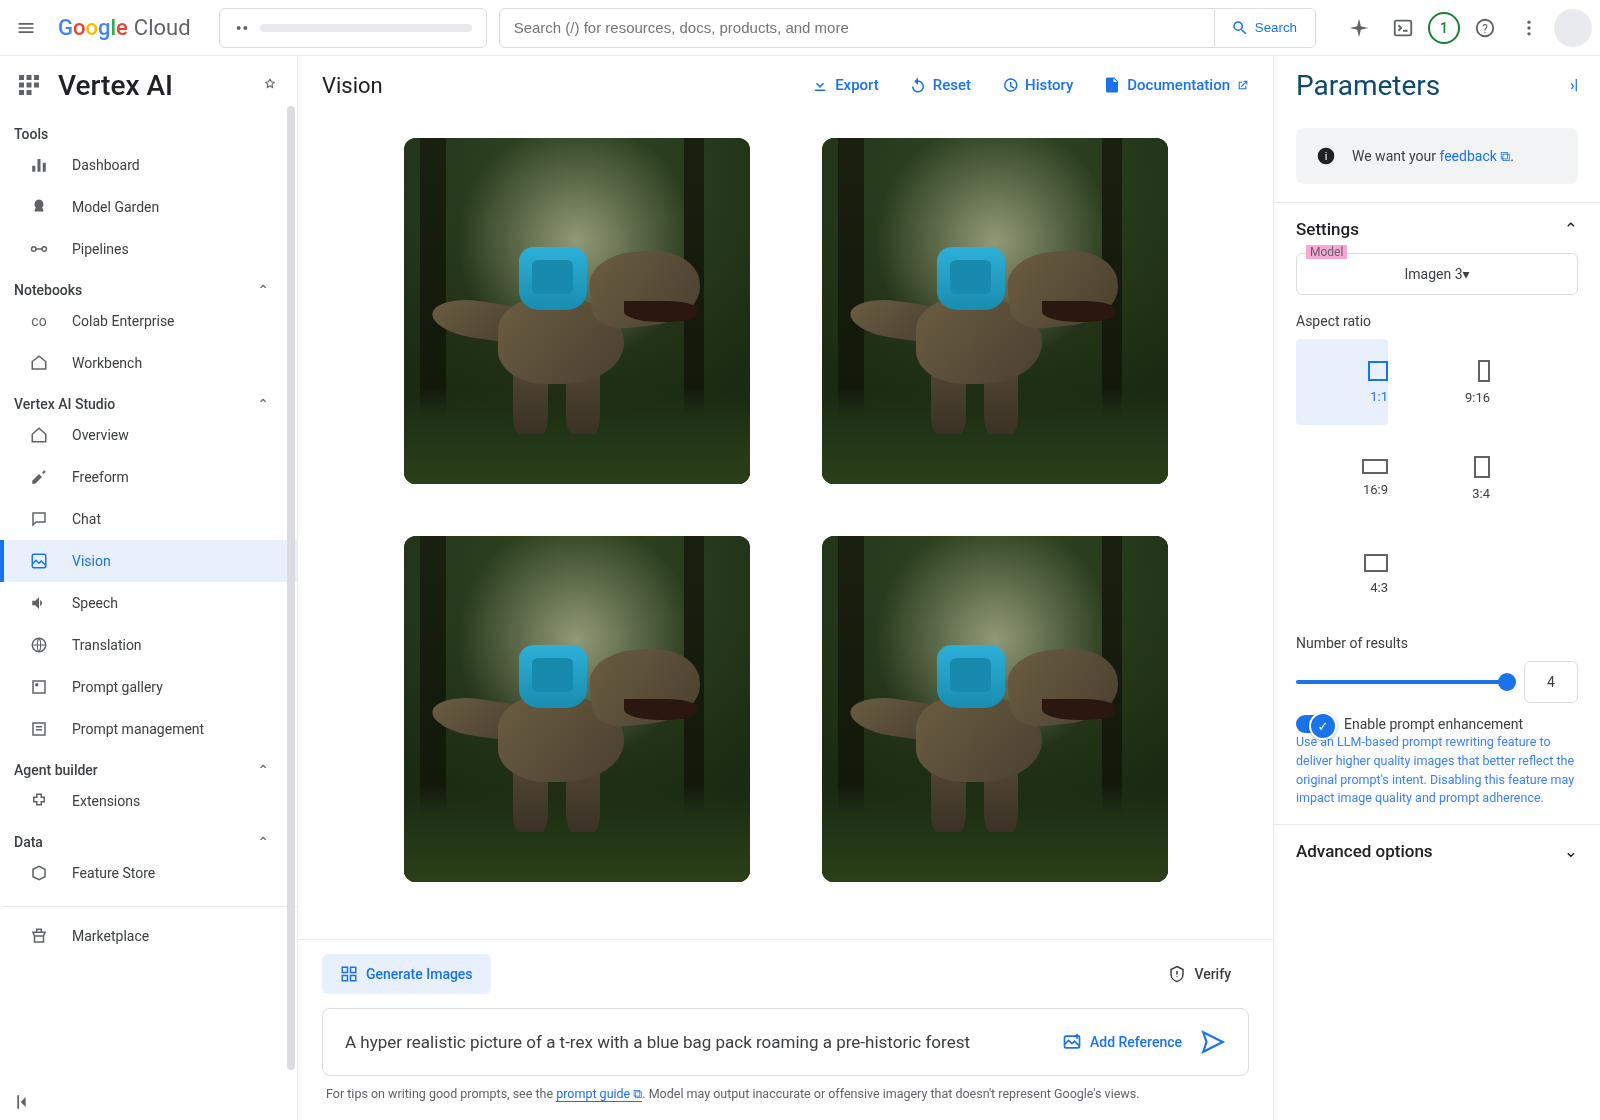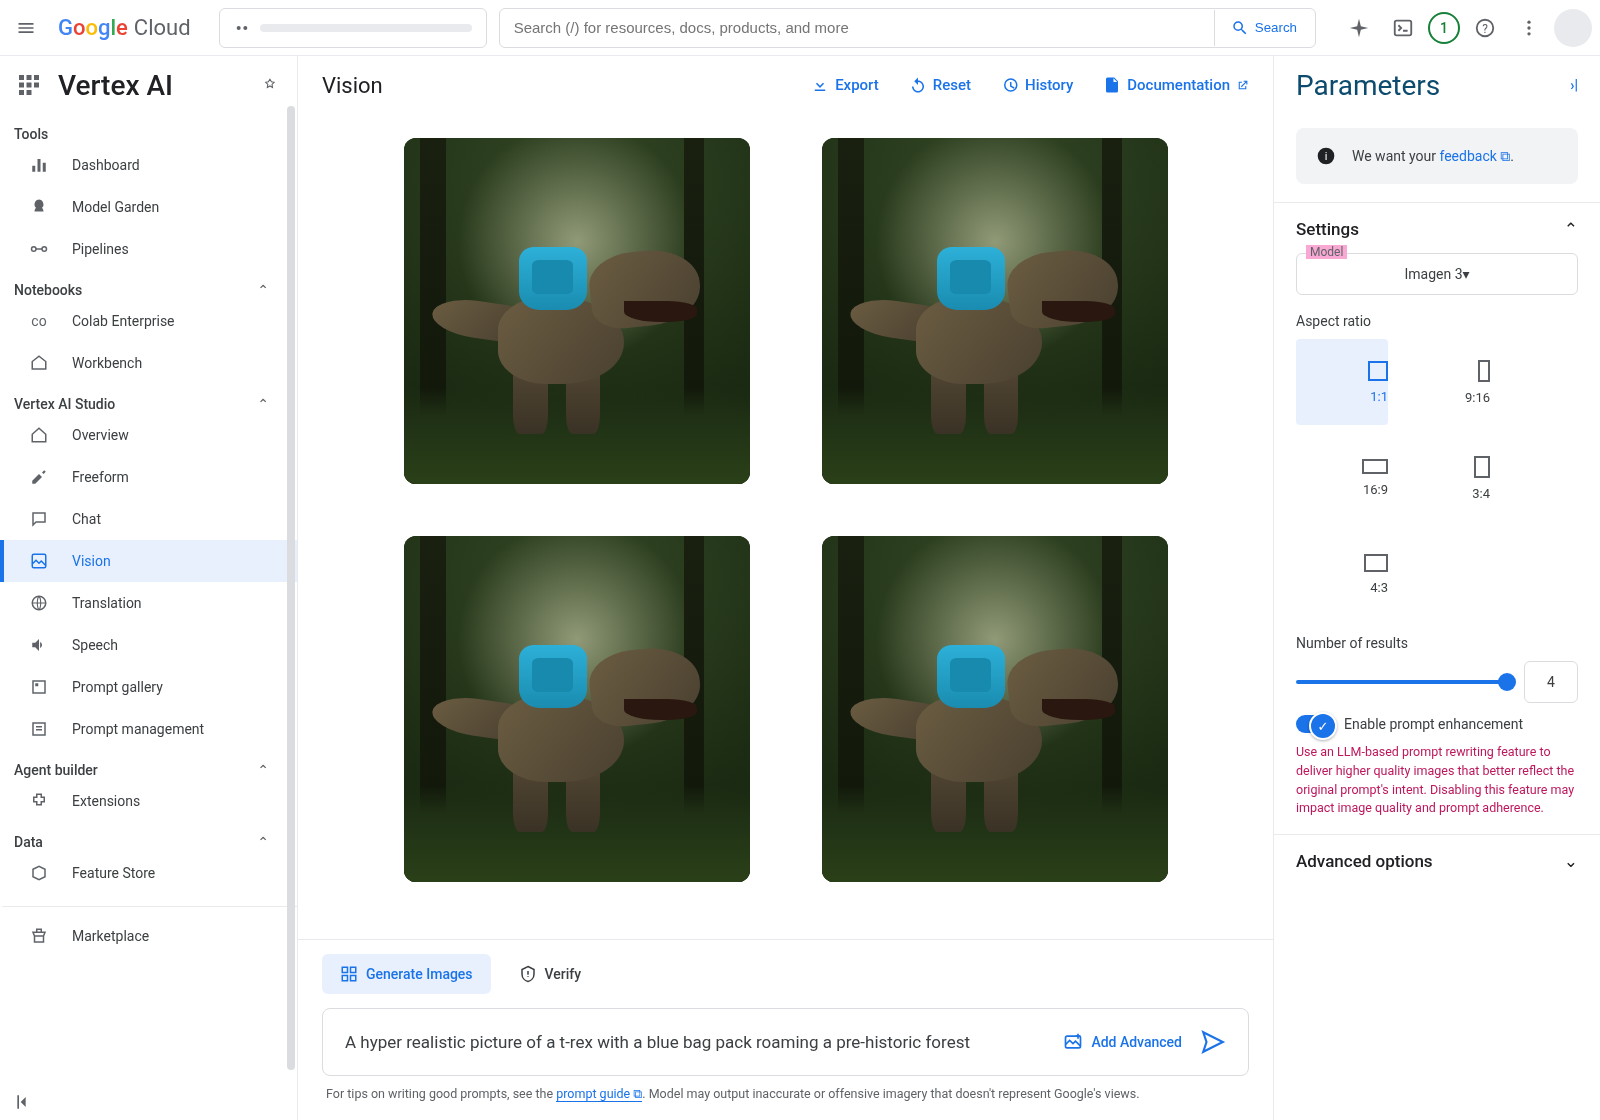--- a/index.html
+++ b/index.html
@@ -50,21 +50,21 @@
     .thead{position:absolute;left:55%;top:8%;width:42%;height:36%;background:linear-gradient(130deg,#6b5d42,#4a4030);border-radius:40% 48% 48% 30%;transform:rotate(-6deg)}
     .jaw{position:absolute;left:68%;top:32%;width:28%;height:10%;background:#2a1810;border-radius:0 40% 40% 50%}
     .ttail{position:absolute;left:-5%;top:32%;width:34%;height:18%;background:linear-gradient(130deg,#6b5d42,#4a4030);border-radius:50% 20% 20% 50%;transform:rotate(8deg)}
     .tleg1,.tleg2{position:absolute;width:13%;height:44%;background:linear-gradient(#5a4d38,#3a3225);border-radius:30% 30% 20% 20%;top:52%}
     .tleg1{left:26%}
     .tleg2{left:46%}
     .backpack{position:absolute;left:28%;top:6%;width:26%;height:30%;background:linear-gradient(#2db0d8,#1a8cb0);border-radius:22% 22% 30% 30%}
     .backpack::after{content:"";position:absolute;left:20%;top:20%;width:60%;height:55%;background:#188aad;border-radius:16%}
     .ground{position:absolute;bottom:0;left:0;right:0;height:28%;background:linear-gradient(transparent,#1f3015 30%,#2a4018)}
     .bottom-bar{border-top:1px solid #e8eaed;padding:14px 24px 8px}
-    .tabs{display:flex;justify-content:flex-start;gap:10px;margin-bottom:14px}
+    .tabs{display:flex;justify-content:space-between;gap:10px;margin-bottom:14px}
     .tab{height:40px;padding:0 18px;display:flex;align-items:center;gap:8px;border-radius:6px;cursor:pointer;font-weight:500}
     .tab.active{background:#e8f0fe;color:#1a73e8}
     .tab:not(.active){color:#3c4043}
     .prompt-row{border:1px solid #dadce0;border-radius:8px;padding:20px 22px;display:flex;align-items:center;gap:18px}
     .prompt-txt{flex:1;border:none;font-size:17px;outline:none;color:#3c4043;font-family:inherit}
     .addref{color:#1a73e8;display:flex;align-items:center;gap:8px;font-weight:500;cursor:pointer}
     .send{color:#1a73e8;cursor:pointer}
     .footer{font-size:12.5px;color:#5f6368;padding:10px 4px}
     .footer a{color:#1a73e8;text-decoration:none;border-bottom:1px solid #1a73e8}
     .panel{width:326px;padding:0;overflow-y:auto}
@@ -83,21 +83,21 @@
     .ratio{width:92px;height:86px;display:flex;flex-direction:column;align-items:flex-end;justify-content:center;gap:8px;border-radius:4px;cursor:pointer;font-size:13px}
     .ratio.sel-r{background:#e8f0fe;color:#1a73e8}
     .ratio .box{border:2px solid currentColor}
     .slider-row{display:flex;align-items:center;gap:16px;margin-top:8px}
     .slider{flex:1;height:4px;background:#1a73e8;border-radius:2px;position:relative}
     .slider::after{content:"";position:absolute;right:-8px;top:-7px;width:18px;height:18px;background:#1a73e8;border-radius:50%}
     .numbox{width:54px;height:42px;border:1px solid #dadce0;border-radius:6px;display:flex;align-items:center;justify-content:center}
     .toggle-row{display:flex;align-items:center;gap:10px;margin-top:12px}
     .toggle{width:38px;height:18px;background:#1a73e8;border-radius:10px;position:relative;cursor:pointer}
     .toggle::after{content:"✓";position:absolute;right:-3px;top:-3px;width:24px;height:24px;background:#1a73e8;border:2px solid #fff;border-radius:50%;color:#fff;font-size:13px;display:flex;align-items:center;justify-content:center;box-shadow:0 1px 3px rgba(0,0,0,0.3)}
-    .help{font-size:12.5px;color:#be185d;margin-top:10px;line-height:1.5}
+    .help{font-size:12.5px;color:#3b82f6;line-height:1.5}
     svg{display:block}
   </style>
 </head>
 <body>
 
 <div class="topbar">
   <div class="hamburger">
     <svg width="20" height="20" viewBox="0 0 24 24">
         <path fill="#5f6368" d="M3 6h18v2H3zm0 5h18v2H3zm0 5h18v2H3z"></path>
       </svg>
@@ -248,33 +248,33 @@
             <svg width="18" height="18" viewBox="0 0 24 24">
               <rect x="3" y="3" width="18" height="18" rx="2" fill="none" stroke="currentColor" stroke-width="2"></rect>
               <path d="M3 16l5-5 4 4 3-3 6 6" stroke="currentColor" stroke-width="2" fill="none"></path>
             </svg>
           </span>
           <span>Vision</span>
         </div>
       <div class="navitem">
           <span class="icn">
             <svg width="18" height="18" viewBox="0 0 24 24">
+              <path fill="currentColor" d="M3 9v6h4l5 5V4L7 9zm13 3c0-1.8-1-3.3-2.5-4v8c1.5-.7 2.5-2.2 2.5-4z"></path>
+            </svg>
+          </span>
+          <span>Speech</span>
+        </div>
+      <div class="navitem">
+          <span class="icn">
+            <svg width="18" height="18" viewBox="0 0 24 24">
               <circle cx="12" cy="12" r="9" fill="none" stroke="currentColor" stroke-width="2"></circle>
               <path d="M3 12h18M12 3c3 3 3 15 0 18M12 3c-3 3-3 15 0 18" stroke="currentColor" stroke-width="1.5" fill="none"></path>
             </svg>
           </span>
           <span>Translation</span>
-        </div>
-      <div class="navitem">
-          <span class="icn">
-            <svg width="18" height="18" viewBox="0 0 24 24">
-              <path fill="currentColor" d="M3 9v6h4l5 5V4L7 9zm13 3c0-1.8-1-3.3-2.5-4v8c1.5-.7 2.5-2.2 2.5-4z"></path>
-            </svg>
-          </span>
-          <span>Speech</span>
         </div>
       <div class="navitem">
           <span class="icn">
             <svg width="18" height="18" viewBox="0 0 24 24">
               <rect x="4" y="4" width="16" height="16" fill="none" stroke="currentColor" stroke-width="2"></rect>
               <rect x="7" y="7" width="4" height="4" fill="currentColor"></rect>
             </svg>
           </span>
           <span>Prompt gallery</span>
         </div>
@@ -443,21 +443,21 @@
               <span>Verify</span>
             </div>
         </div>
         <div class="prompt-row">
           <input class="prompt-txt" value="A hyper realistic picture of a t-rex with a blue bag pack roaming a pre-historic forest" style="">
           <div class="addref">
               <svg width="20" height="20" viewBox="0 0 24 24">
                 <rect x="3" y="5" width="18" height="14" rx="2" fill="none" stroke="#1a73e8" stroke-width="2"></rect>
                 <path d="M3 15l5-5 4 4 3-3 6 6M18 2v6m-3-3h6" stroke="#1a73e8" stroke-width="2" fill="none"></path>
               </svg>
-              <span>Add Advanced</span>
+              <span>Add Reference</span>
             </div>
           <div class="send">
               <svg width="26" height="26" viewBox="0 0 24 24">
                 <path fill="none" stroke="#1a73e8" stroke-width="2" d="M3 3l18 9-18 9 3-9z"></path>
               </svg>
             </div>
         </div>
         <div class="footer">
           <span>For tips on writing good prompts, see the </span><a><span>prompt guide</span> ⧉</a><span>. Model may output inaccurate or offensive imagery that doesn't represent Google's views.</span>
         </div>

